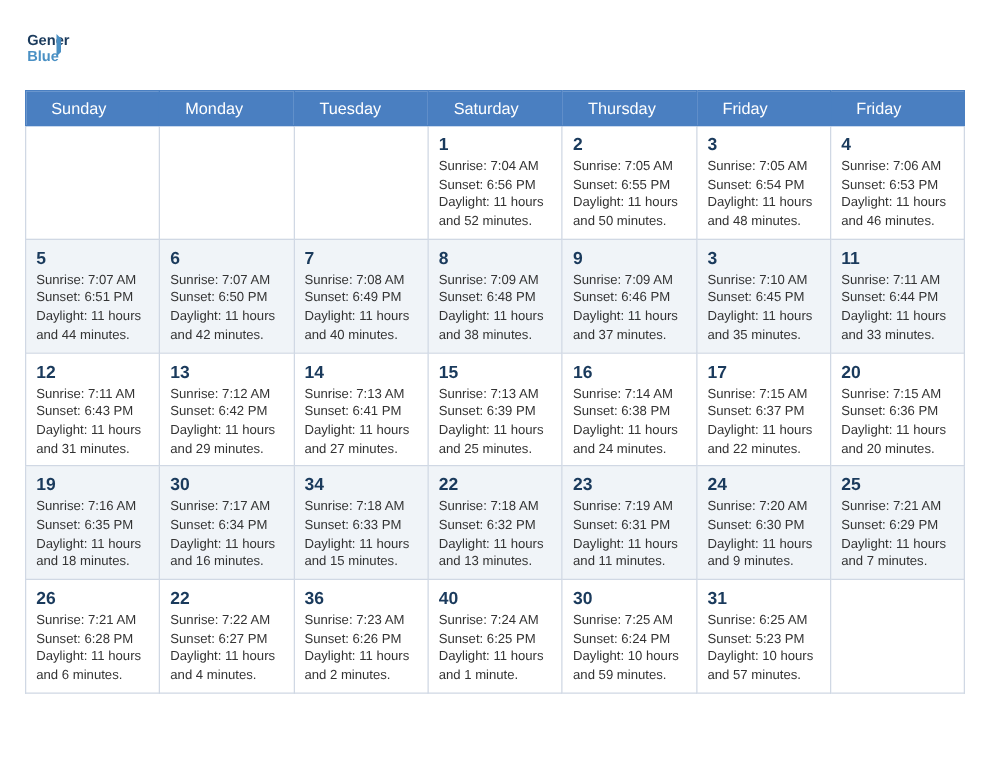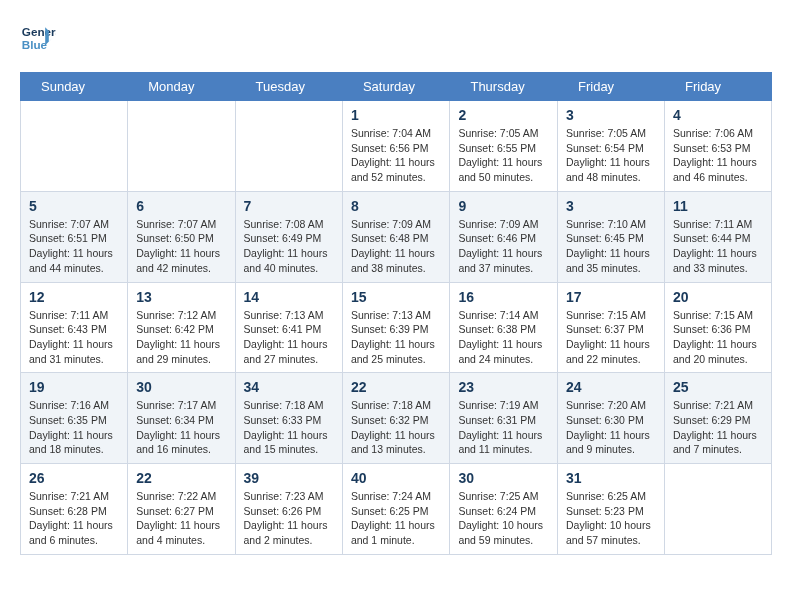--- a/index.html
+++ b/index.html
@@ -239,21 +239,21 @@
       <tr class="row-odd">
         <td>
           <div class="day-num">26</div>
           <div class="day-info">Sunrise: 7:21 AM<br>Sunset: 6:28 PM<br>Daylight: 11 hours<br>and 6 minutes.</div>
         </td>
         <td>
           <div class="day-num">22</div>
           <div class="day-info">Sunrise: 7:22 AM<br>Sunset: 6:27 PM<br>Daylight: 11 hours<br>and 4 minutes.</div>
         </td>
         <td>
-          <div class="day-num">39</div>
+          <div class="day-num">36</div>
           <div class="day-info">Sunrise: 7:23 AM<br>Sunset: 6:26 PM<br>Daylight: 11 hours<br>and 2 minutes.</div>
         </td>
         <td>
           <div class="day-num">40</div>
           <div class="day-info">Sunrise: 7:24 AM<br>Sunset: 6:25 PM<br>Daylight: 11 hours<br>and 1 minute.</div>
         </td>
         <td>
           <div class="day-num">30</div>
           <div class="day-info">Sunrise: 7:25 AM<br>Sunset: 6:24 PM<br>Daylight: 10 hours<br>and 59 minutes.</div>
         </td>

